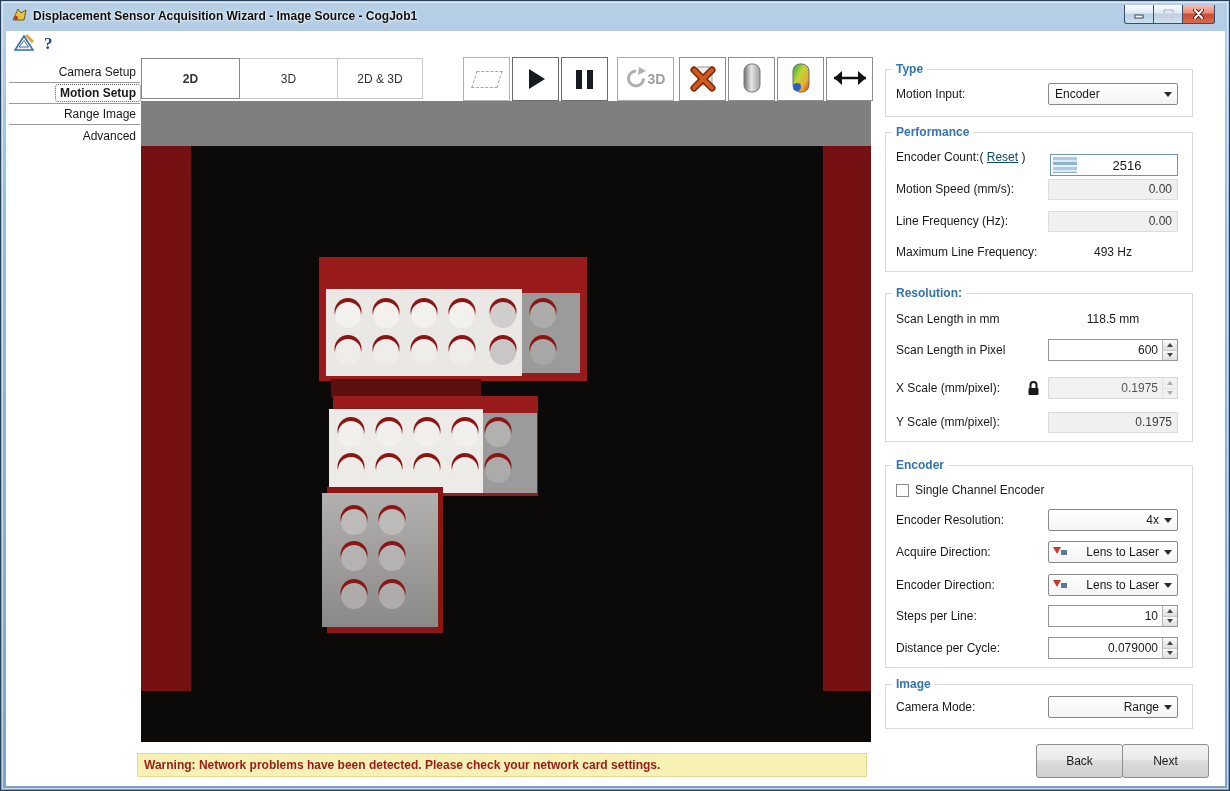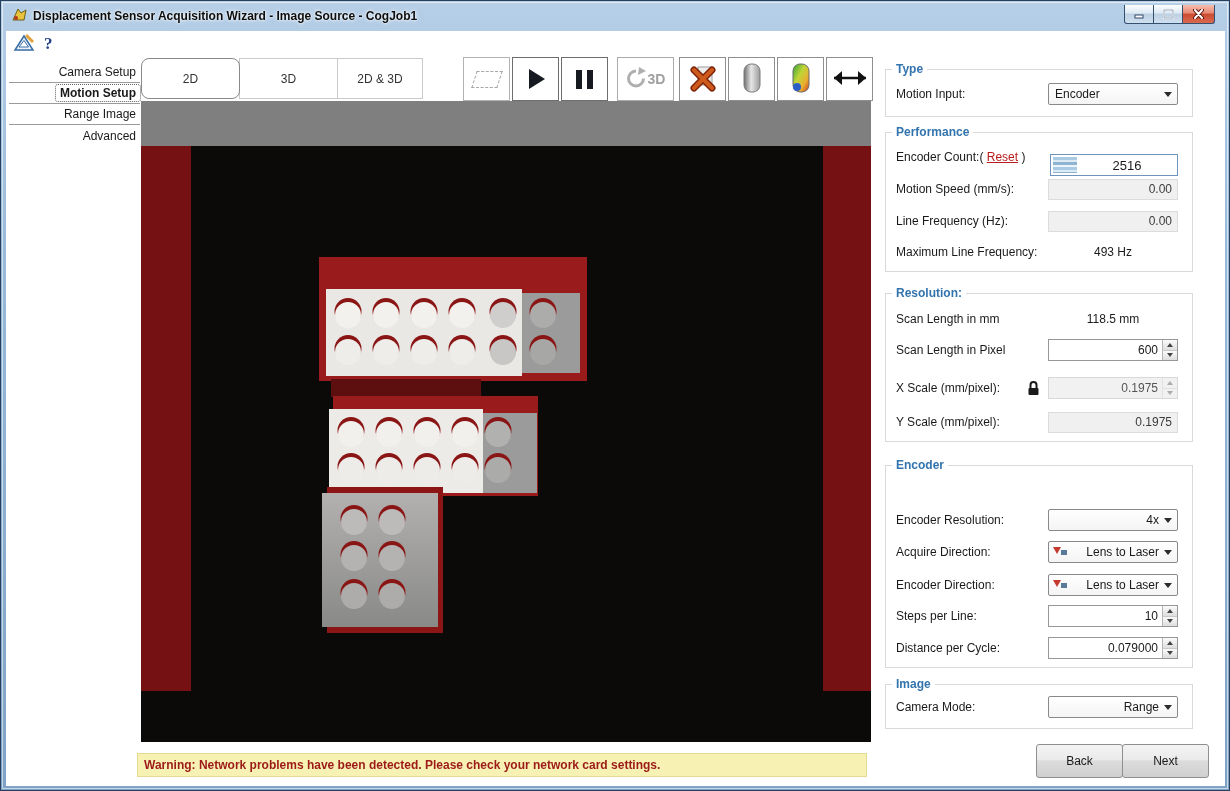--- a/index.html
+++ b/index.html
@@ -54,21 +54,21 @@
   .nav-item span { padding:1px 4px; }
   .nav-item.selected span { font-weight:bold; outline:1px dotted #666; border-radius:2px; }
   
   .tabs { position:absolute; left:140px; top:57px; height:41px; display:flex; z-index:2; }
   .tab {
     width:99px; height:41px; display:flex; align-items:center; justify-content:center;
     background:#fff; border:1px solid #CACACA; margin-left:-1px; color:#333;
   }
   .tab.first { margin-left:0; }
   .tab.wide { width:86px; }
-  .tab.selected { border-color:#898989; font-weight:normal; z-index:3;border-radius:8px; }
+  .tab.selected { border-color:#898989; font-weight:bold; z-index:3; }
   
   .toolbar { position:absolute; left:462px; top:56px; height:44px; display:flex; }
   .tbtn {
     width:47px; height:44px; background:#fff; border:1px solid #8F8F8F;
     display:flex; align-items:center; justify-content:center; margin-left:2px;
   }
   .tbtn.first { margin-left:0; border-color:#B3B3B3; }
   .tbtn.dark { border-color:#6E6E6E; }
   .tbtn.rotate { width:57px; margin-left:9px; border-color:#ABABAB; gap:2px; }
   .tbtn.removex { margin-left:5px; }
@@ -134,21 +134,21 @@
     width:130px; height:21px; background:#F0F0F0; border:1px solid #DCDCDC;
     display:flex; align-items:center; justify-content:flex-end; padding-right:5px; color:#3c3c3c;
   }
   .count-field { width:128px; height:22px; border:1px solid #6F94BC; background:#fff; display:flex; align-items:center;margin-top:16px; }
   .count-thumb {
     width:24px; height:16px; margin-left:2px;
     background:repeating-linear-gradient(180deg,#A9CBE4 0 3px,#DCEAF4 3px 5px,#8FB4D2 5px 8px,#EDF4F9 8px 10px);
   }
   .count-val { flex:1; text-align:center; font-size:13px; }
   .valtext { width:130px; text-align:center; }
-  .link { color:#b91c1c; text-decoration:underline; cursor:pointer; }
+  .link { color:#0c4a6e; text-decoration:underline; cursor:pointer; }
   .checkbox { width:13px; height:13px; border:1px solid #8a8a8a; background:#fff; margin-right:6px; flex:0 0 auto; }
   .lockwrap { margin-right:8px; display:flex; align-items:center; }
   .btn {
     position:absolute; width:87px; height:34px; border:1px solid #8E8F8F; border-radius:3px;
     background:linear-gradient(180deg,#F3F3F3 0%,#EBEBEB 45%,#DCDCDC 50%,#CFCFCF 100%);
     display:flex; align-items:center; justify-content:center;
   }
   #btn-back { left:1035px; top:743px; }
   #btn-next { left:1121px; top:743px; }
 </style>
@@ -439,20 +439,24 @@
     <div class="row" style="top:117px;">
       <span class="lbl">Y Scale (mm/pixel):</span>
       <div class="fielddis">
         <span>0.1975</span>
       </div>
     </div>
   </div>
 
   <div class="grp" id="grp-enc">
     <span class="grp-title">Encoder</span>
+    <div class="row" style="top:13px; justify-content:flex-start;">
+      <span class="checkbox"></span>
+      <span>Single Channel Encoder</span>
+    </div>
     <div class="row" style="top:43px;">
       <span class="lbl">Encoder Resolution:</span>
       <div class="combo right">
         <span class="val">4x</span>
         <span class="caret"></span>
       </div>
     </div>
     <div class="row" style="top:75px;">
       <span class="lbl">Acquire Direction:</span>
       <div class="combo right">

